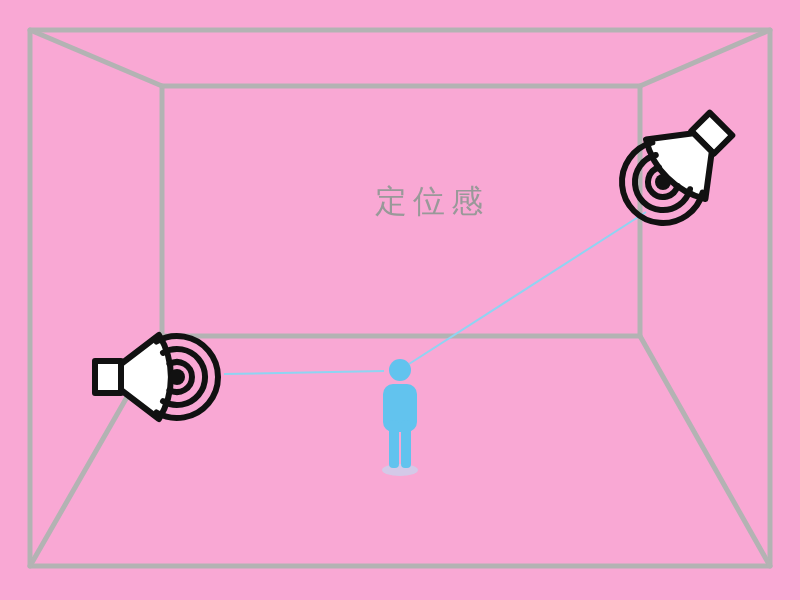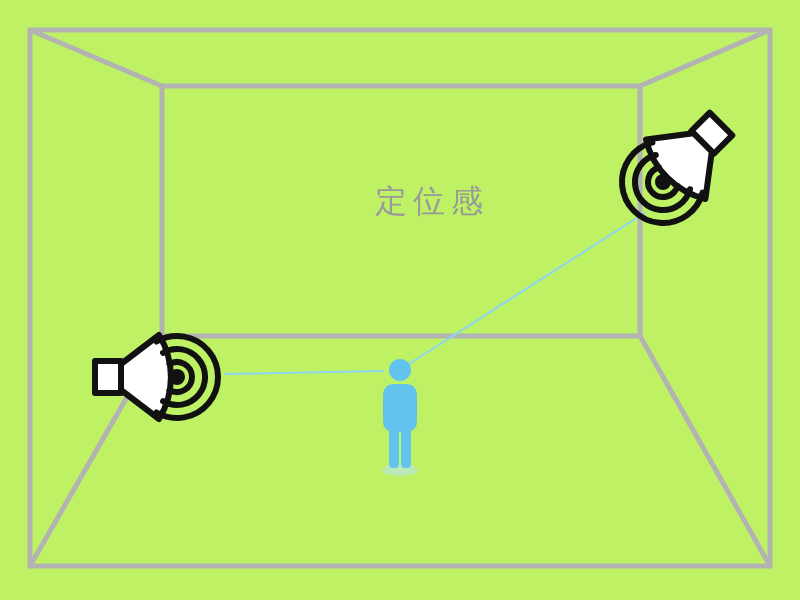--- a/index.html
+++ b/index.html
@@ -8,21 +8,21 @@
     background: #ffffff;
     width: 800px;
     height: 600px;
     overflow: hidden;
     font-family: "DejaVu Sans", "Liberation Sans", sans-serif;
   }
   .stage {
     position: relative;
     width: 800px;
     height: 600px;
-    background: #bef264;
+    background: #f9a8d4;
   }
   .room-line {
     fill: none;
     stroke-width: 5;
     stroke-linecap: round;
     stroke-linejoin: round;
   }
   .speaker-part {
     stroke-width: 6;
     stroke-linecap: round;

